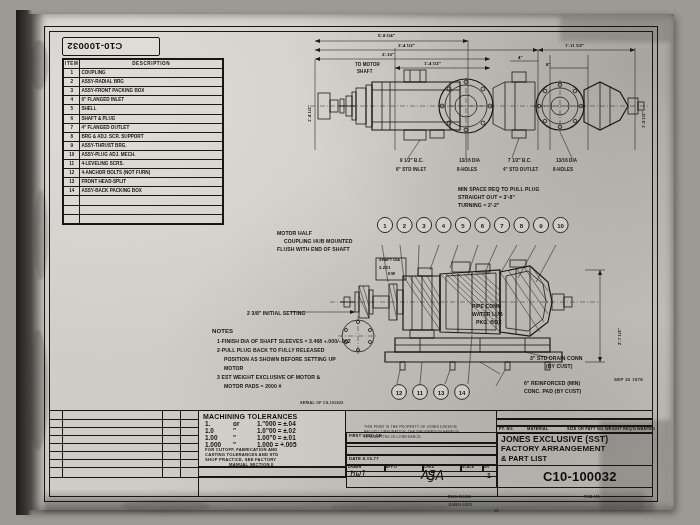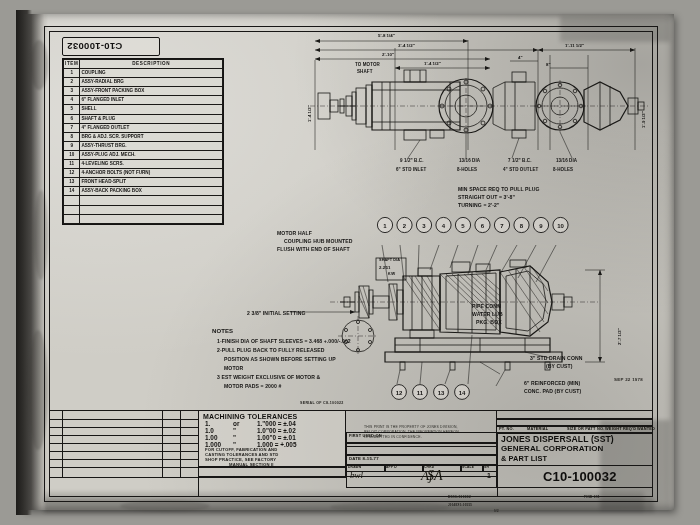--- a/index.html
+++ b/index.html
@@ -91,21 +91,21 @@
   .hdr-lab{position:absolute;font-size:3.9px;font-weight:bold;color:#15140f;letter-spacing:.2px;}
 
   #bigtitle{position:absolute;left:447px;top:22px;width:155px;height:32px;border:1px solid #171615;}
   .bt1{position:absolute;left:4px;top:1px;font-size:8.6px;font-weight:bold;color:#100f0d;letter-spacing:.1px;}
   .bt2{position:absolute;left:4px;top:11px;font-size:8px;font-weight:bold;color:#100f0d;letter-spacing:.1px;}
   .bt3{position:absolute;left:4px;top:21px;font-size:7.4px;font-weight:bold;color:#100f0d;letter-spacing:.1px;}
 
   #numbox{position:absolute;left:447px;top:55px;width:155px;height:21px;border:1px solid #171615;}
   .bignum{position:absolute;left:46px;top:3px;font-size:13px;font-weight:bold;color:#0f0e0d;letter-spacing:.2px;}
 
-  .scribble{position:absolute;color:#16150f;font-family:Liberation Serif, serif;font-style:italic;}
+  .scribble{position:absolute;color:#16150f;font-family:Liberation Mono, monospace;font-style:italic;}
 
   .tiny{position:absolute;font-size:3.2px;color:#201f1c;letter-spacing:.3px;font-weight:bold;}
   .stamp{position:absolute;font-size:4.4px;font-weight:bold;color:#2a2824;letter-spacing:.3px;}
 
   .note{position:absolute;font-size:5.1px;font-weight:bold;color:#141312;white-space:nowrap;letter-spacing:.1px;}
   .note.sm{font-size:4.5px;}
   .dimtxt{position:absolute;font-size:4.4px;font-weight:bold;color:#141312;white-space:nowrap;}
 </style>
 </head>
 <body>
@@ -668,22 +668,22 @@
     <div class="scribble" style="left:378px;top:58px;font-size:14px;">SA</div>
 
     <div class="hdr-cell" style="left:411px;top:54px;width:22px;height:6px;"></div>
     <div class="hdr-cell" style="left:433px;top:54px;width:14px;height:6px;"></div>
     <div class="hdr-lab" style="left:413px;top:55px;font-size:3.3px;">SCALE</div>
     <div class="hdr-lab" style="left:435px;top:55px;font-size:3.3px;">SH</div>
     <div class="tbv" style="left:419px;top:62px;">—</div>
     <div class="tbv" style="left:438px;top:62px;">1</div>
 
     <div id="bigtitle">
-      <div class="bt1">JONES DISPERSALL (SST)</div>
-      <div class="bt2">GENERAL CORPORATION</div>
+      <div class="bt1">JONES EXCLUSIVE (SST)</div>
+      <div class="bt2">FACTORY ARRANGEMENT</div>
       <div class="bt3">&amp; PART LIST</div>
     </div>
 
     <div id="numbox">
       <div class="bignum">C10-100032</div>
     </div>
   </div>
 
   <div class="tiny" style="left:448px;top:495px;">DS10-100032</div>
   <div class="tiny" style="left:584px;top:495px;">FIND 011</div>

